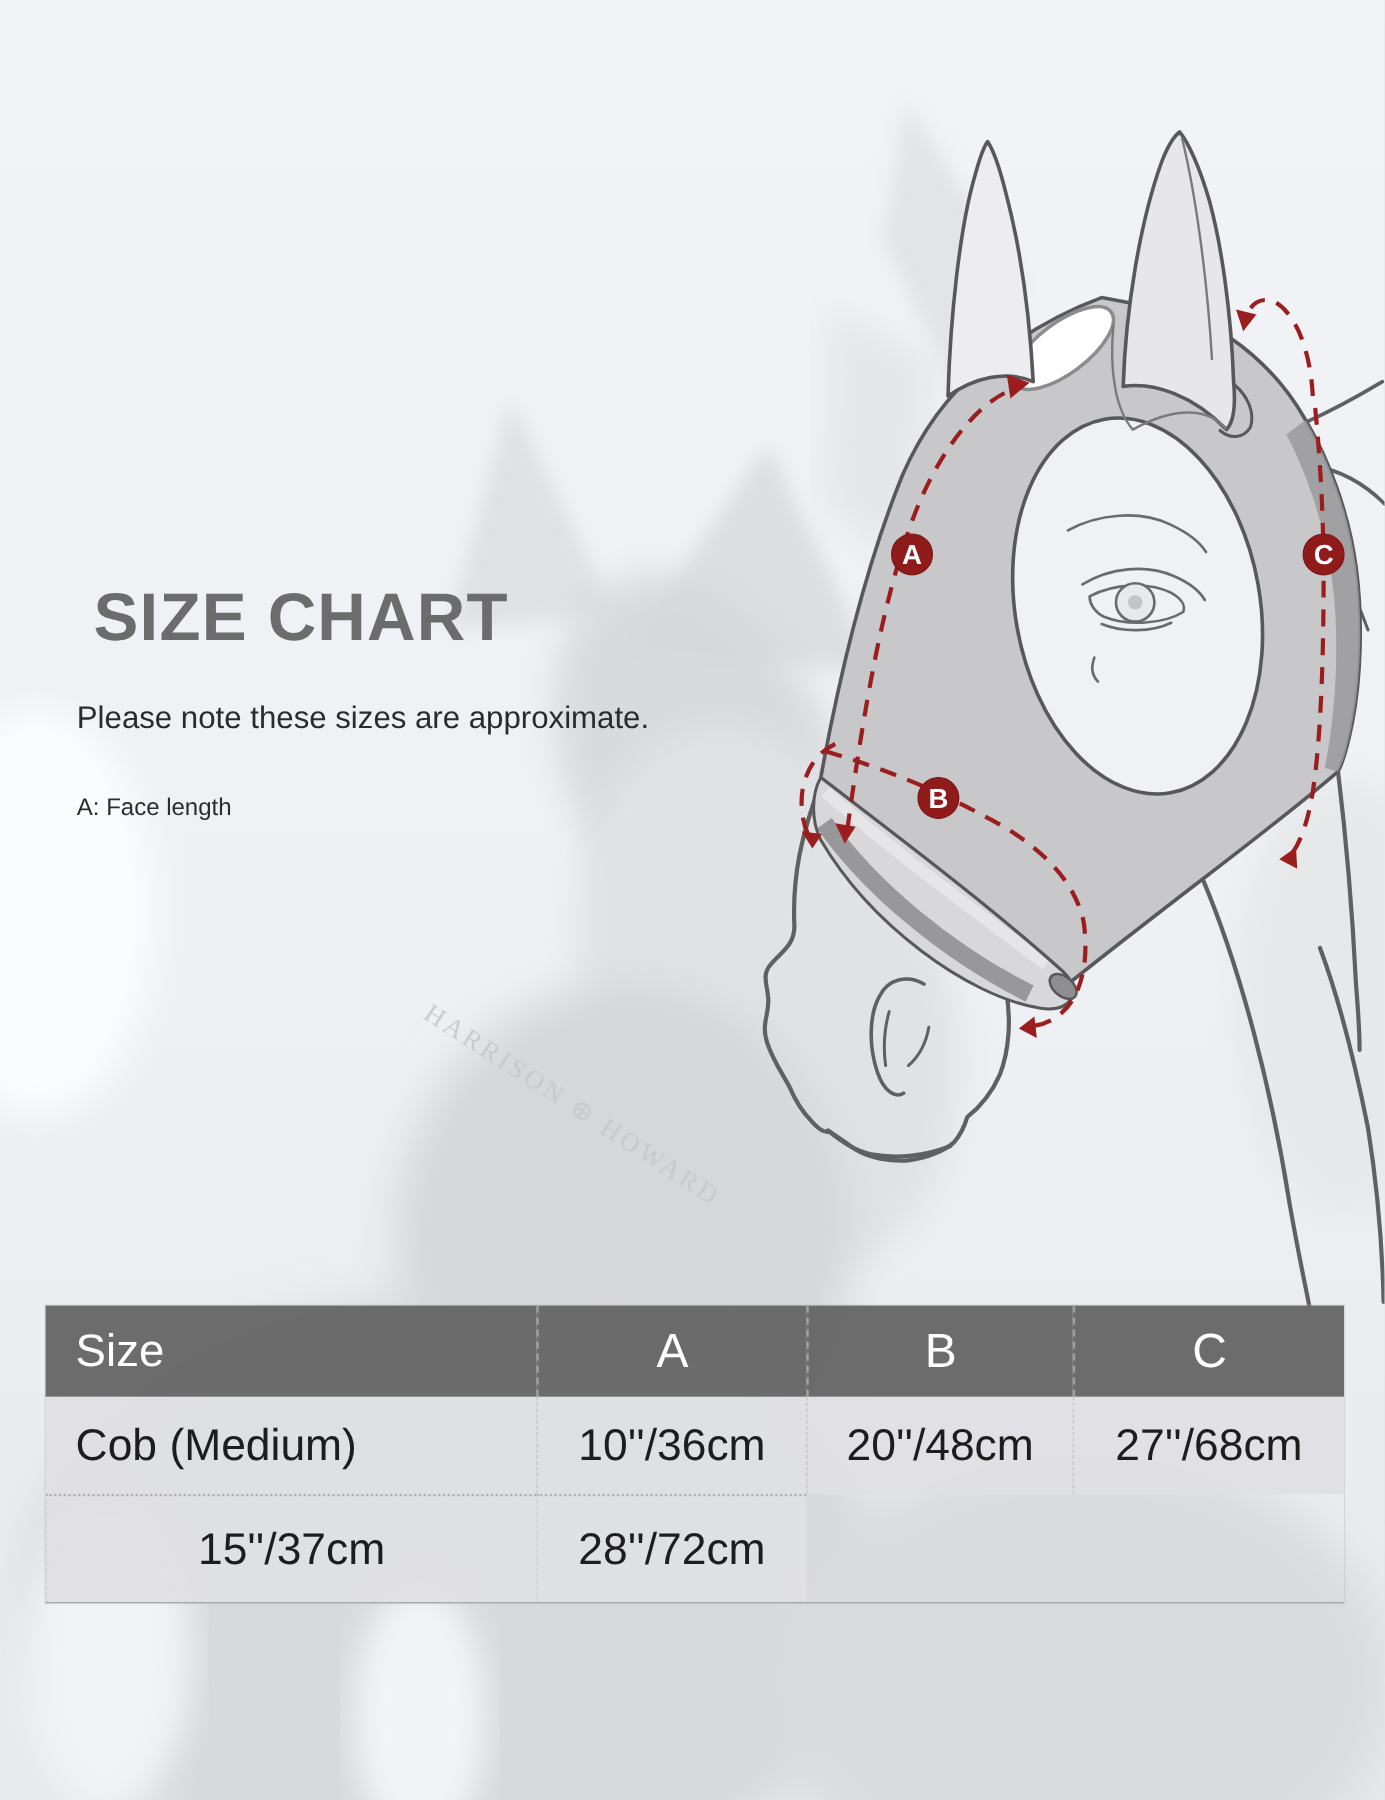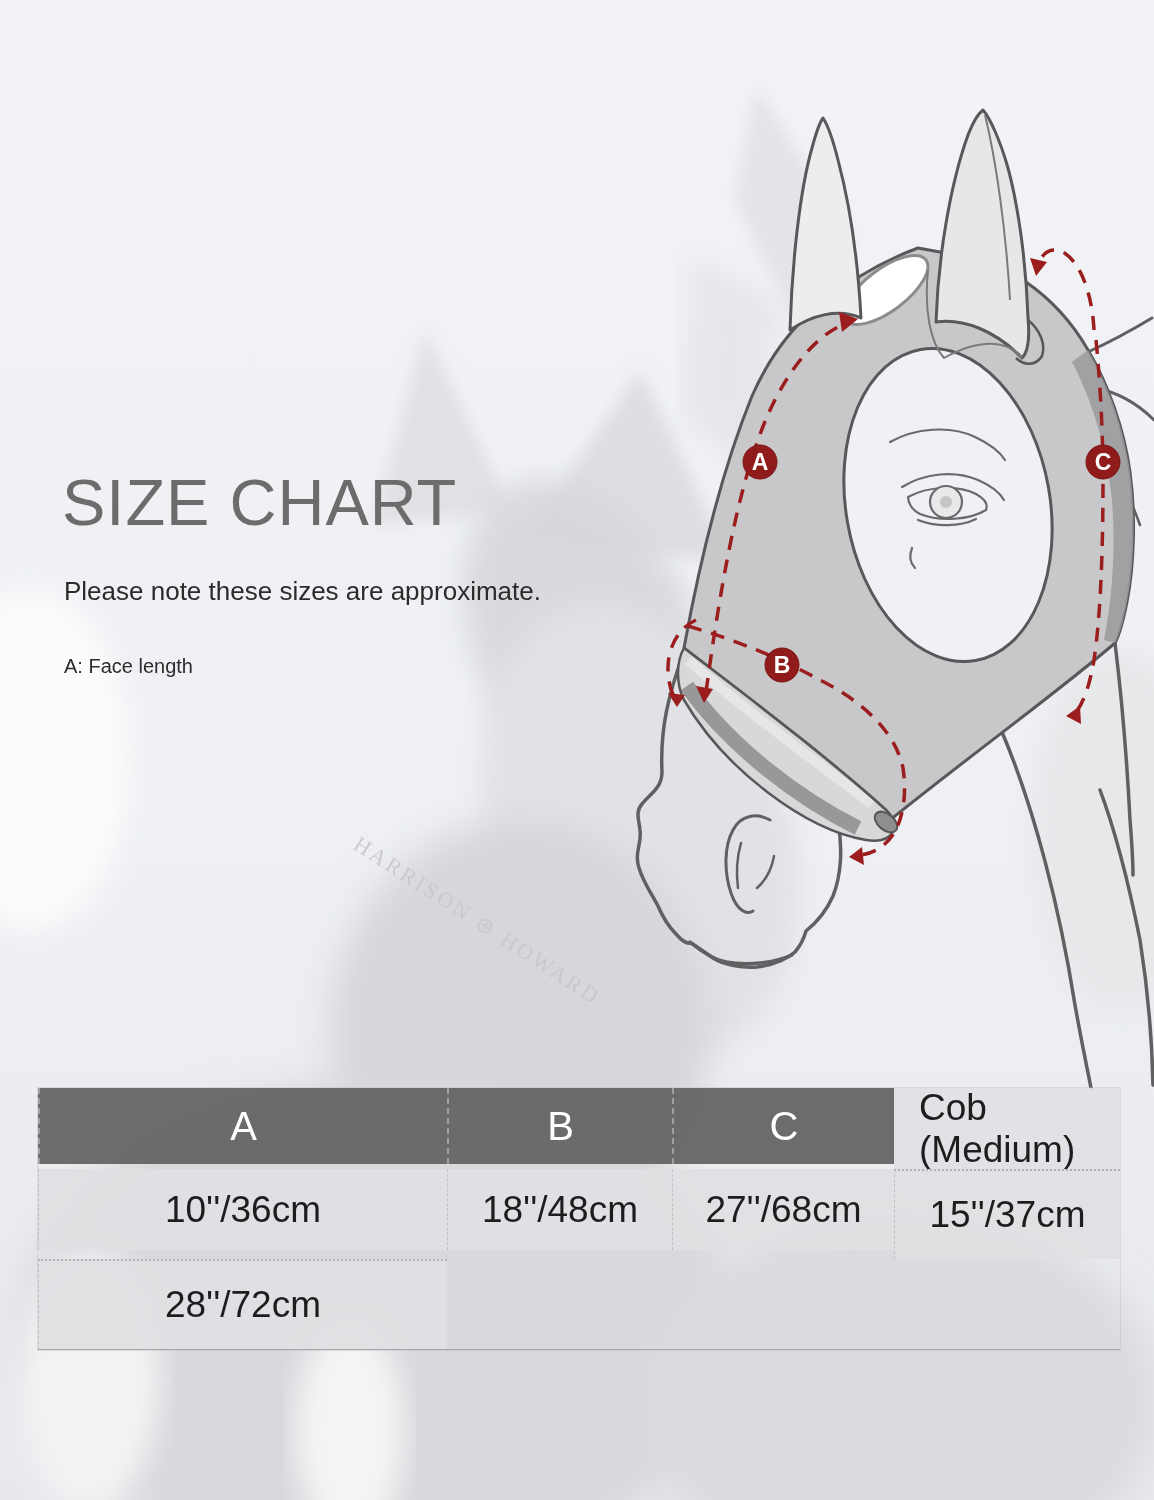--- a/index.html
+++ b/index.html
@@ -4,21 +4,21 @@
 <style>
   html,body{margin:0;padding:0;background:#dfe1e4;}
   #canvas{
     position:relative;width:1154px;height:1500px;overflow:hidden;
     background:linear-gradient(180deg,#f1f3f6 0%,#eef0f3 55%,#e7e9ec 100%);
     font-family:"Liberation Sans",sans-serif;
   }
   svg.layer{position:absolute;left:0;top:0;width:1154px;height:1500px;}
   .textblock{position:absolute;left:62px;top:470px;width:640px;}
   .title{
-    margin:0;font-size:65px;font-weight:400;letter-spacing:1px;
+    margin:16px;font-size:56px;font-weight:700;letter-spacing:1px;
     color:#6c6c6c;line-height:1.0;
   }
   .subtitle{
     margin:42px 0 0 2px;font-size:26px;color:#2b2b2b;line-height:1.1;
   }
   .legend{list-style:none;margin:36px 0 0 2px;padding:0;}
   .legend li{font-size:20px;color:#2c2c2c;height:57px;line-height:48px;}
   
   .size-table{
     position:absolute;left:38px;top:1088px;width:1082px;
@@ -210,26 +210,27 @@
 
   <div class="textblock">
     <h1 class="title">SIZE CHART</h1>
     <p class="subtitle">Please note these sizes are approximate.</p>
     <ul class="legend">
       <li>A: Face length</li>
     </ul>
   </div>
 
   <div class="size-table">
+    <div class="th first">Size</div>
     <div class="th divided">A</div>
     <div class="th divided">B</div>
     <div class="th divided">C</div>
 
     <div class="td first row1" style="height:81px">Cob (Medium)</div>
     <div class="td divided row1" style="height:81px">10''/36cm</div>
-    <div class="td divided row1" style="height:81px">18''/48cm</div>
+    <div class="td divided row1" style="height:81px">20''/48cm</div>
     <div class="td divided row1" style="height:81px">27''/68cm</div>
 
     <div class="td divided" style="height:88px;border-top:2px dotted #b2b2b5">15''/37cm</div>
     <div class="td divided" style="height:88px;border-top:2px dotted #b2b2b5">28''/72cm</div>
   </div>
 
 </div>
 
 </body></html>

